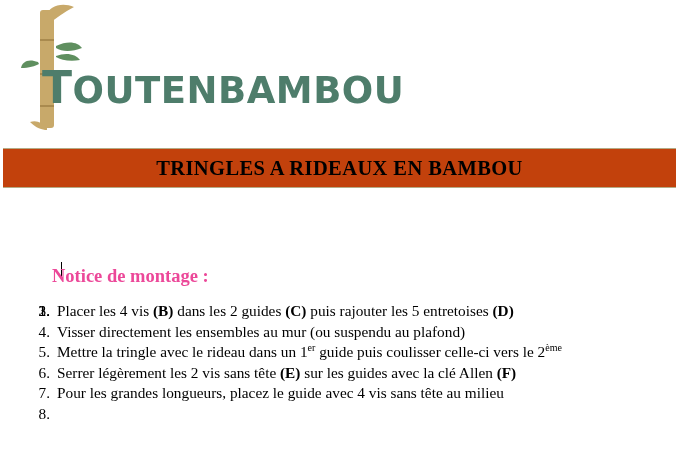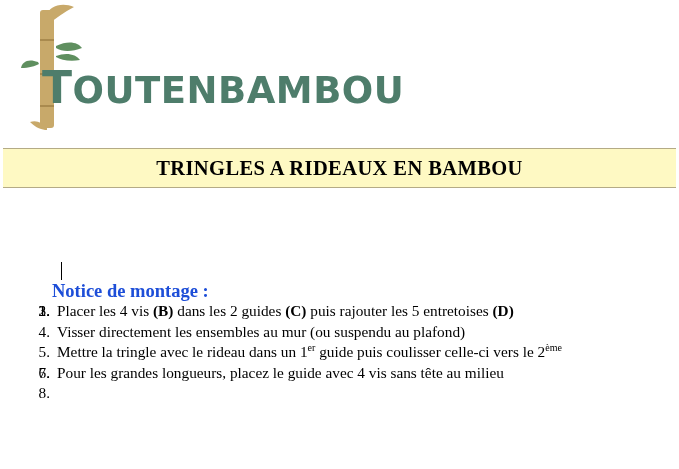--- a/index.html
+++ b/index.html
@@ -44,21 +44,21 @@
     font-size: 44px;
   }
 
   
   .title-banner {
     position: absolute;
     left: 3px;
     top: 148px;
     width: 673px;
     height: 38px;
-    background: #fef9c3;
+    background: #c2410c;
     border-top: 1px solid #b4ab86;
     border-bottom: 1px solid #b4ab86;
     display: flex;
     align-items: center;
     justify-content: center;
   }
   .title-banner-text {
     font-family: "Liberation Serif", serif;
     font-weight: bold;
     font-size: 20.5px;
@@ -70,25 +70,25 @@
   
   .doc-body {
     position: absolute;
     left: 0;
     top: 186px;
     width: 679px;
   }
   .notice-heading {
     position: absolute;
     left: 52px;
-    top: 95px;
+    top: 80px;
     font-family: "Liberation Serif", serif;
     font-weight: bold;
     font-size: 18.5px;
-    color: #1d4ed8;
+    color: #ec4899;
     white-space: nowrap;
   }
   .caret {
     position: absolute;
     left: 61px;
     top: 76px;
     width: 1px;
     height: 18px;
     background: #000;
   }
@@ -164,17 +164,17 @@
 <div class="doc-body">
   <span class="caret"></span>
   <div class="notice-heading">Notice de montage :</div>
 
   <ol class="steps" id="steps-list">
       <li class="step"><span class="step-num">1.</span></li>
       <li class="step"><span class="step-num">2.</span></li>
       <li class="step"><span class="step-num">3.</span><span><span>Placer les 4 vis </span><b>(B)</b><span> dans les 2 guides </span><b>(C)</b><span> puis rajouter les 5 entretoises </span><b>(D)</b></span></li>
       <li class="step"><span class="step-num">4.</span><span><span>Visser directement les ensembles au mur (ou suspendu au plafond)</span></span></li>
       <li class="step"><span class="step-num">5.</span><span><span>Mettre la tringle avec le rideau dans un 1</span><sup>er</sup><span> guide puis coulisser celle-ci vers le 2</span><sup>ème</sup></span></li>
-      <li class="step"><span class="step-num">6.</span></li>
+      <li class="step"><span class="step-num">6.</span><span><span>Serrer légèrement les 2 vis sans tête </span><b>(E)</b><span> sur les guides avec la clé Allen </span><b>(F)</b></span></li>
       <li class="step"><span class="step-num">7.</span><span><span>Pour les grandes longueurs, placez le guide avec 4 vis sans tête au milieu</span></span></li>
       <li class="step"><span class="step-num">8.</span></li>
     </ol>
 </div>
 
 </body></html>

